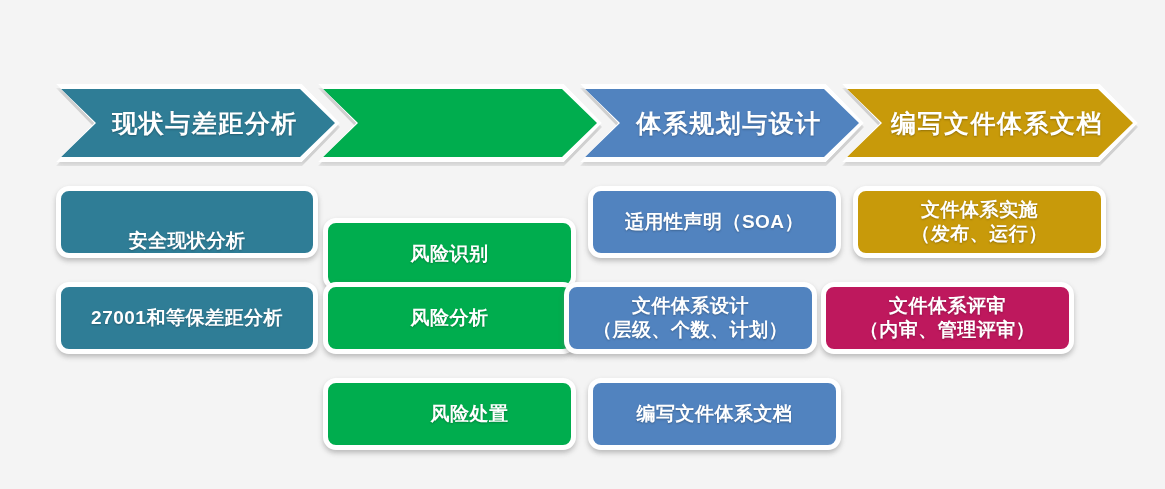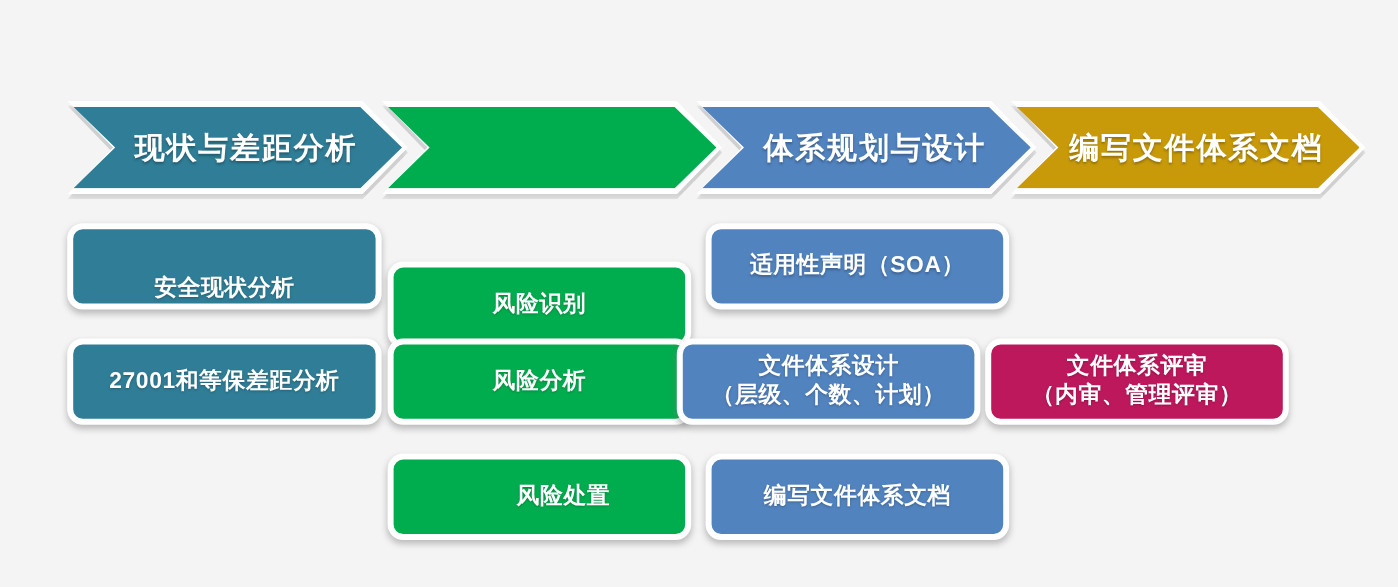--- a/index.html
+++ b/index.html
@@ -155,18 +155,22 @@
     <span class="l2">适用性声明（SOA）</span>
   </div>
   <div class="card" style="left:564px; top:282px; width:253px; height:72px; background:#5183bf;">
     <span class="l2">文件体系设计
 （层级、个数、计划）</span>
   </div>
   <div class="card" style="left:588px; top:378px; width:253px; height:72px; background:#5183bf;">
     <span class="l2">编写文件体系文档</span>
   </div>
 
+  <div class="card" style="left:853px; top:186px; width:253px; height:72px; background:#c89a0a;">
+    <span class="l2">文件体系实施
+（发布、运行）</span>
+  </div>
   <div class="card" style="left:821px; top:282px; width:253px; height:72px; background:#be185d;">
     <span class="l2">文件体系评审
 （内审、管理评审）</span>
   </div>
 
 </div>
 
 </body></html>

